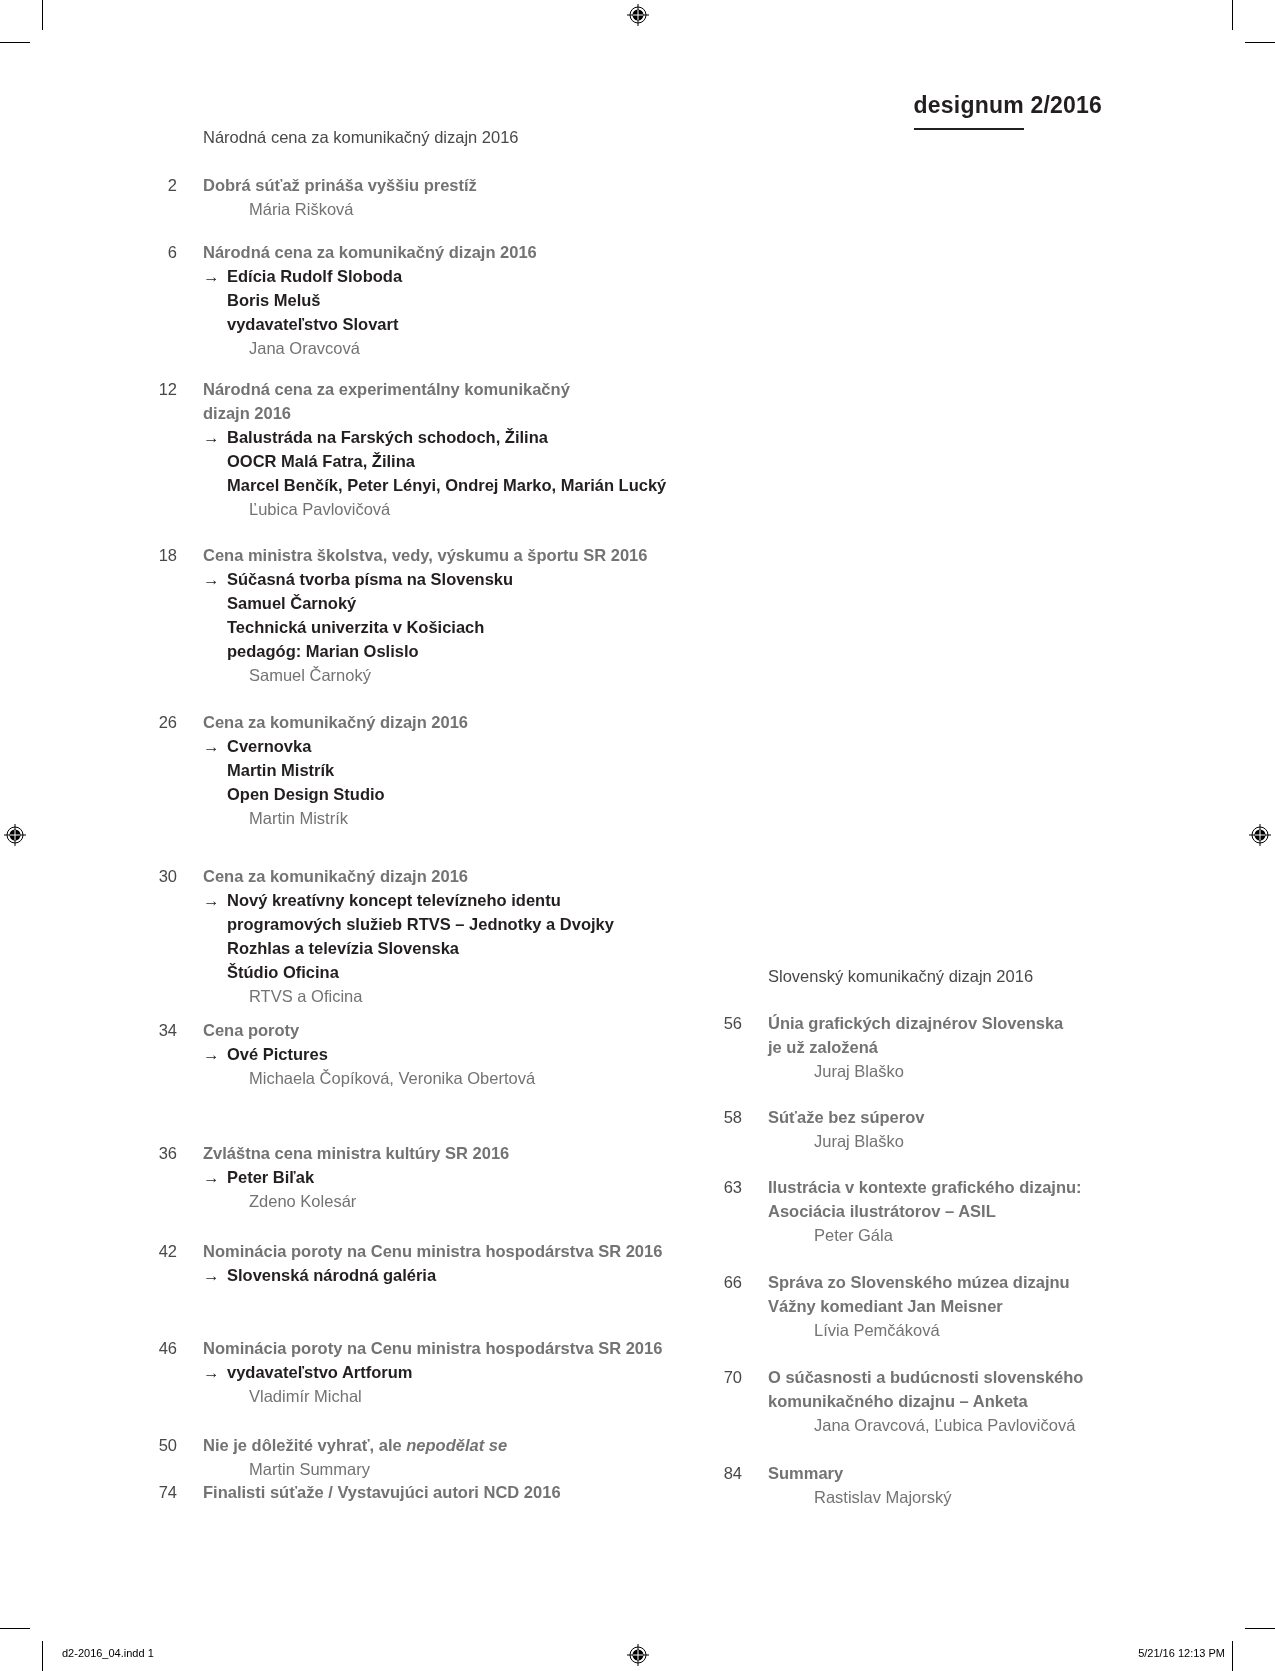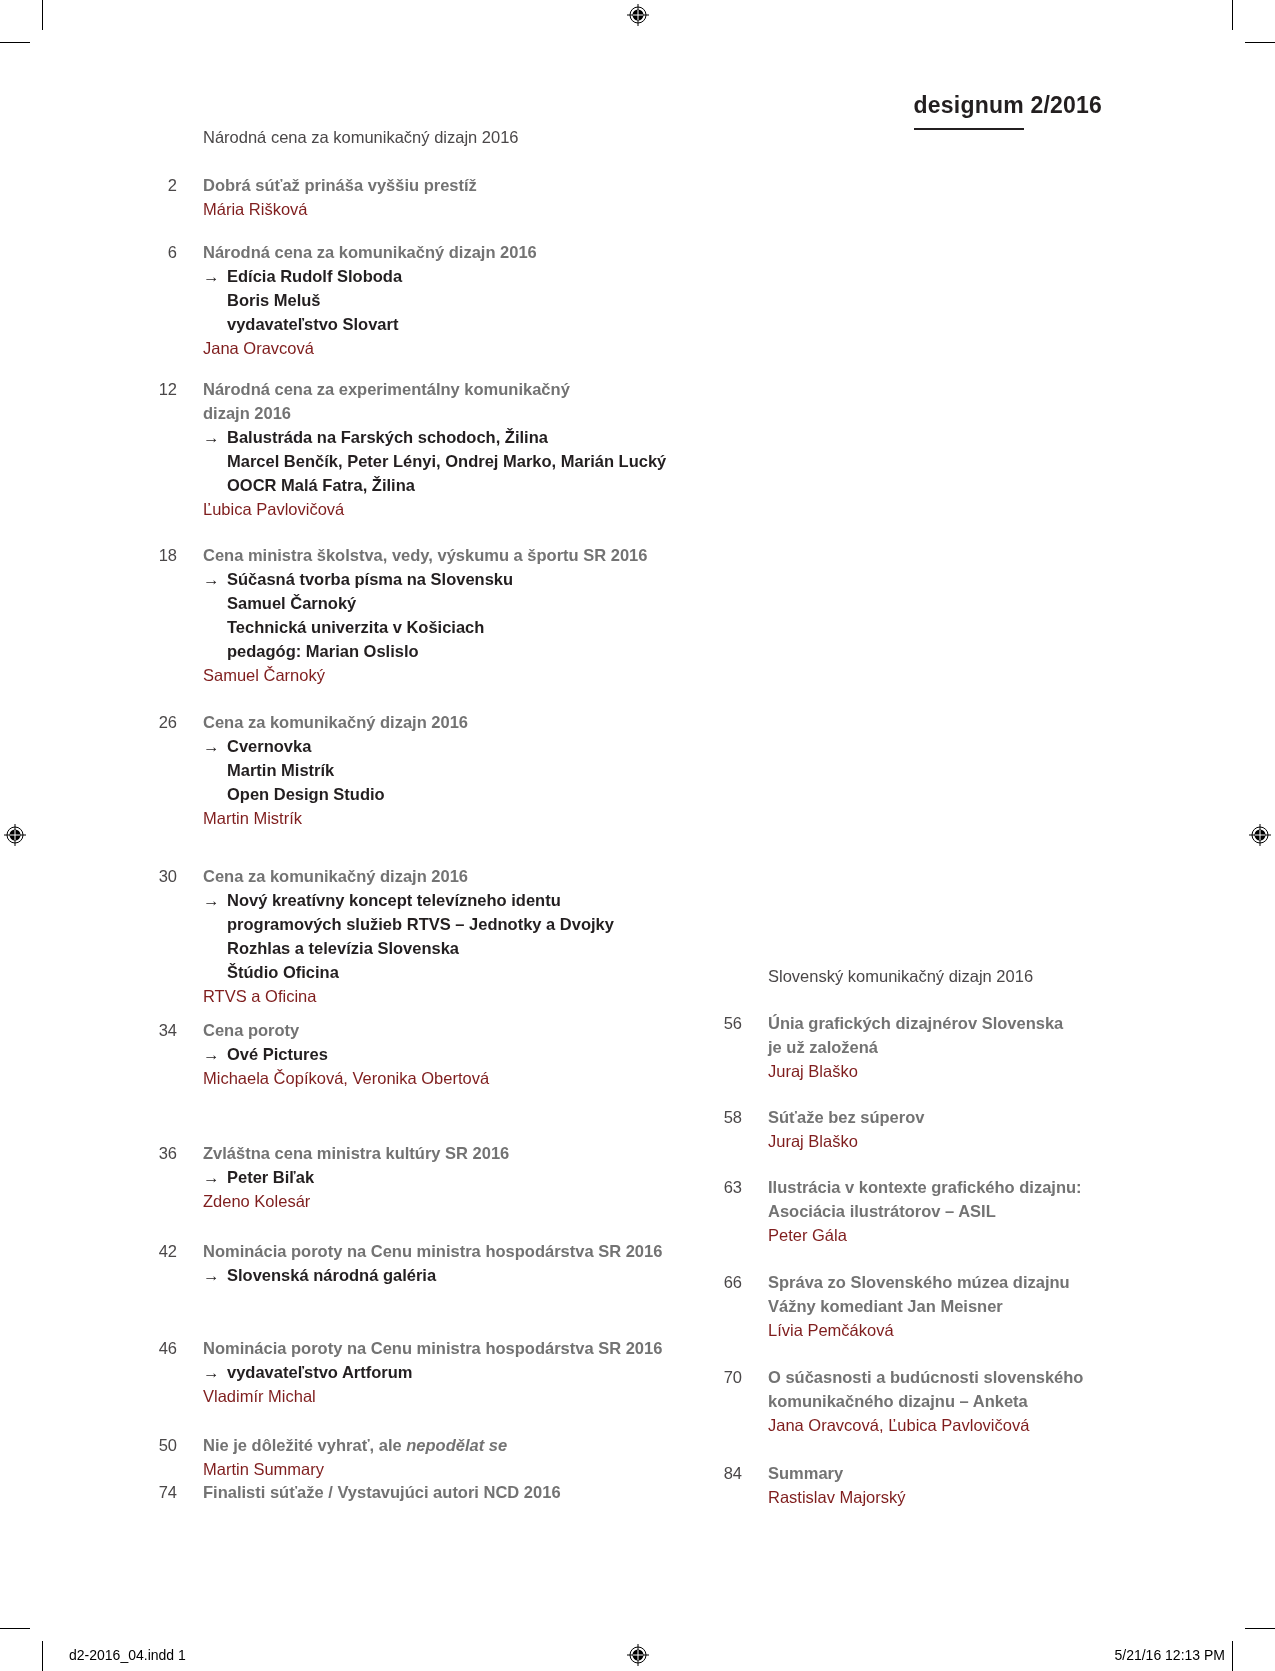--- a/index.html
+++ b/index.html
@@ -9,22 +9,22 @@
   .reg { position:absolute; width:22px; height:22px; }
   .masthead { position:absolute; top:92px; right:173px; font-size:23px; font-weight:bold; letter-spacing:0.2px; white-space:nowrap; }
   .masthead .brand { display:inline-block; border-bottom:2px solid #231f20; padding-bottom:11px; line-height:24px; }
   .section-title { position:absolute; font-size:16.5px; color:#4a4748; white-space:nowrap; }
   .entry { position:absolute; font-size:16.5px; line-height:24px; white-space:nowrap; }
   .entry .pg { position:absolute; left:0; width:22px; text-align:right; color:#4a4748; }
   .entry .body { position:absolute; left:48px; top:0; }
   .entry .title { font-weight:bold; color:#737373; }
   .entry .sub { font-weight:bold; color:#231f20; position:relative; padding-left:24px; }
   .entry .sub .arrow { position:absolute; left:0; font-weight:normal; color:#231f20; }
-  .entry .author { color:#7f1d1d; }
-  .footer { position:absolute; top:1647px; font-size:14px; color:#000; white-space:nowrap;margin-left:7px; }
+  .entry .author { color:#737373;margin-left:46px; }
+  .footer { position:absolute; top:1647px; font-size:11px; color:#000; white-space:nowrap; }
 </style>
 </head>
 <body>
 
 <div class="crop" style="left:42px;top:0;width:1px;height:30px;"></div>
 <div class="crop" style="left:0;top:42px;width:30px;height:1px;"></div>
 <div class="crop" style="left:1232px;top:0;width:1px;height:30px;"></div>
 <div class="crop" style="left:1245px;top:42px;width:30px;height:1px;"></div>
 <div class="crop" style="left:0;top:1628px;width:30px;height:1px;"></div>
 <div class="crop" style="left:42px;top:1641px;width:1px;height:30px;"></div>
@@ -87,22 +87,22 @@
         <div class="sub">vydavateľstvo Slovart</div>
         <div class="author">Jana Oravcová</div>
       </div>
     </div>
     <div class="entry" style="left: 155px; top: 377px;">
       <div class="pg">12</div>
       <div class="body">
         <div class="title">Národná cena za experimentálny komunikačný</div>
         <div class="title">dizajn 2016</div>
         <div class="sub"><span class="arrow">→</span>Balustráda na Farských schodoch, Žilina</div>
+        <div class="sub">OOCR Malá Fatra, Žilina</div>
         <div class="sub">Marcel Benčík, Peter Lényi, Ondrej Marko,   Marián Lucký</div>
-        <div class="sub">OOCR Malá Fatra, Žilina</div>
         <div class="author">Ľubica Pavlovičová</div>
       </div>
     </div>
     <div class="entry" style="left: 155px; top: 543px;">
       <div class="pg">18</div>
       <div class="body">
         <div class="title">Cena ministra školstva, vedy, výskumu a športu SR 2016</div>
         <div class="sub"><span class="arrow">→</span>Súčasná tvorba písma na Slovensku</div>
         <div class="sub">Samuel Čarnoký</div>
         <div class="sub">Technická univerzita v Košiciach</div>

